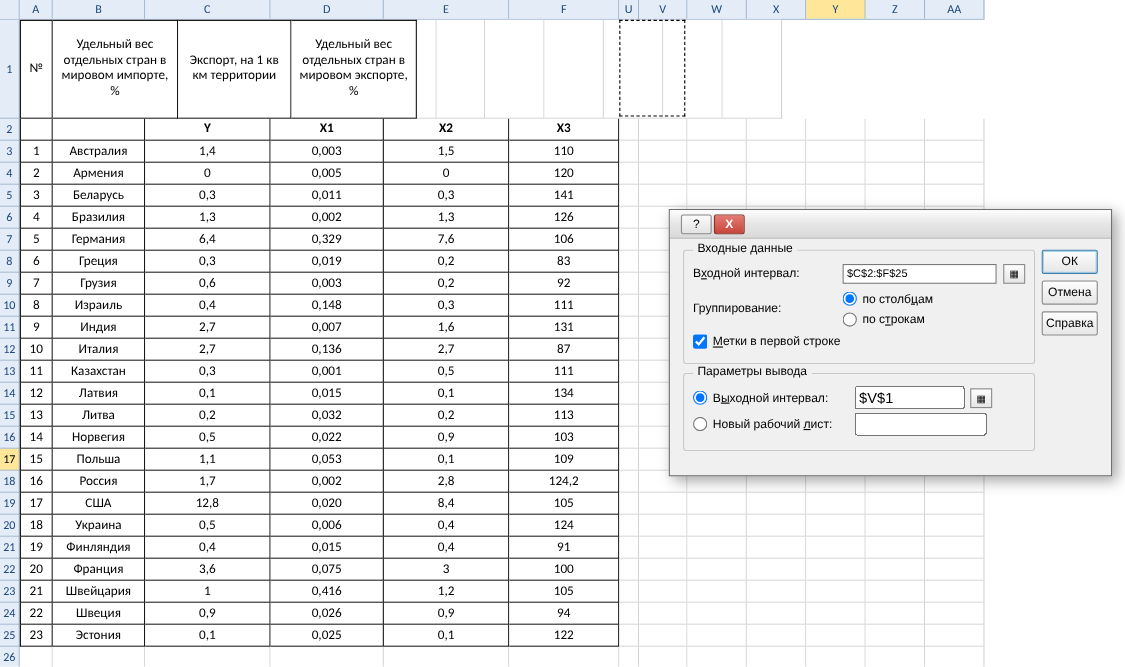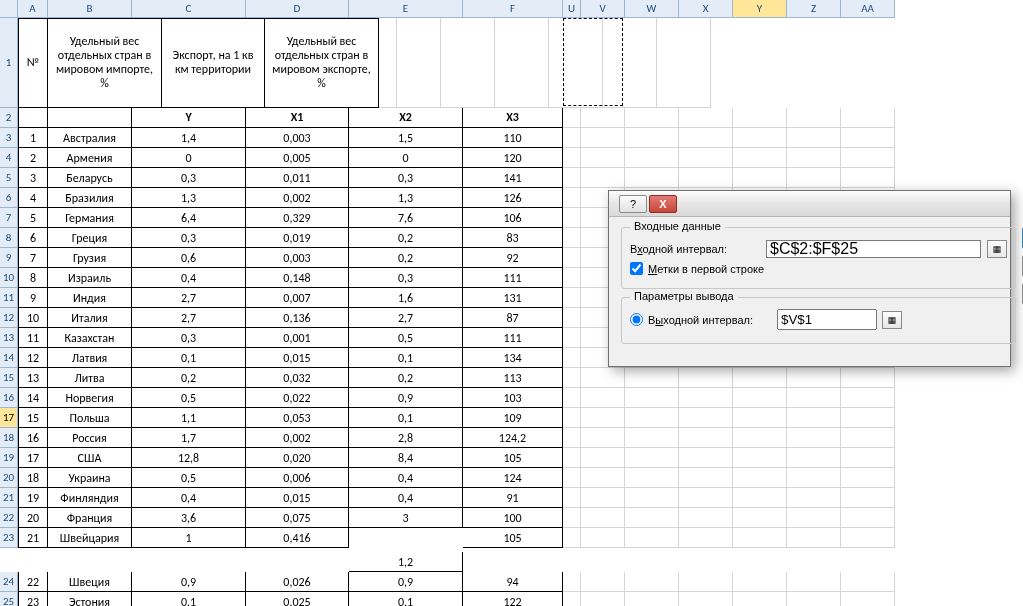--- a/index.html
+++ b/index.html
@@ -70,21 +70,21 @@
   .dlg-btn {
     height:22px; border:1px solid #8a8a8a; border-radius:2px; background:linear-gradient(#fdfdfd,#e6e6e6);
     display:flex; align-items:center; justify-content:center; font-size:11px;
   }
   .dlg-btn.default { border:1px solid #3c7fb1; box-shadow:inset 0 0 0 1px #a6d0e6; }
   .group { border:1px solid #c8c8c8; border-radius:3px; padding:8px 8px 10px 8px; margin-bottom:8px; position:relative;}
   .group > .legend { position:absolute; top:-8px; left:8px; background:#f0f0f0; padding:0 4px; font-size:11px;}
   .field { display:flex; align-items:center; margin:4px 0; gap:6px;}
   .field .lbl { width:130px; }
   .field input[type=text] {
-    flex:1; height:18px; font-size:16px; padding:0 3px; border:1px solid #7a7a7a; background:#fff;
+    flex:1; height:18px; font-size:10px; padding:0 3px; border:1px solid #7a7a7a; background:#fff;
     font-family: "Segoe UI", Tahoma, sans-serif;
   }
   .ref-btn {
     width:20px; height:18px; border:1px solid #8a8a8a; background:linear-gradient(#fdfdfd,#e6e6e6);
     display:flex; align-items:center; justify-content:center; font-size:9px;
   }
   .radio, .check { display:flex; align-items:center; gap:5px; margin:3px 0;}
   .radio input, .check input { margin:0; }
   .radio-col { display:flex; flex-direction:column; }
   .u { text-decoration: underline; }
@@ -461,21 +461,21 @@
         <div class="cell " style="width: 54px;"></div>
         <div class="cell " style="width: 54px;"></div>
         <div class="cell " style="width: 54px;"></div>
       </div>
       <div class="row">
         <div class="rh">23</div>
         <div class="cell data left-border" style="width: 30px;">21</div>
         <div class="cell data" style="width: 84px;">Швейцария</div>
         <div class="cell data" style="width: 114px;">1</div>
         <div class="cell data" style="width: 103px;">0,416</div>
-        <div class="cell data" style="width: 114px; margin-top: 24px;">1,2</div>
+        <div class="cell data" style="width: 114px;">1,2</div>
         <div class="cell data" style="width: 100px;">105</div>
         <div class="cell " style="width: 18px;"></div>
         <div class="cell " style="width: 44px;"></div>
         <div class="cell " style="width: 54px;"></div>
         <div class="cell " style="width: 54px;"></div>
         <div class="cell " style="width: 54px;"></div>
         <div class="cell " style="width: 54px;"></div>
         <div class="cell " style="width: 54px;"></div>
       </div>
       <div class="row">
@@ -544,35 +544,53 @@
     <div class="dlg-left">
       <div class="group">
         <div class="legend">Входные данные</div>
         <div class="field">
           <span class="lbl"><span>В</span><span class="u">х</span><span>одной интервал:</span></span>
           <input type="text" value="$C$2:$F$25" style="">
           <div class="ref-btn">
               <span>▦</span>
             </div>
         </div>
+        <div class="field">
+          <span class="lbl">Группирование:</span>
+          <div class="radio-col">
+            <label class="radio">
+              <input type="radio" name="grp" checked="" style="">
+              <span>по столб<span class="u">ц</span>ам</span>
+            </label>
+            <label class="radio">
+              <input type="radio" name="grp" style="">
+              <span>по с<span class="u">т</span>рокам</span>
+            </label>
+          </div>
+        </div>
         <label class="check">
           <input type="checkbox" checked="" style="">
           <span><span class="u">М</span>етки в первой строке</span>
         </label>
       </div>
       <div class="group">
         <div class="legend">Параметры вывода</div>
         <label class="radio">
           <input type="radio" name="out" checked="" style="">
           <span class="lbl" style="width:124px">В<span class="u">ы</span>ходной интервал:</span>
           <input type="text" style="width: 100px; flex: 0 0 100px;" value="$V$1">
           <div class="ref-btn">
               <span>▦</span>
             </div>
         </label>
+        <label class="radio">
+          <input type="radio" name="out" style="">
+          <span class="lbl" style="width:124px">Новый рабочий <span class="u">л</span>ист:</span>
+          <input type="text" style="width: 120px; flex: 0 0 120px;">
+        </label>
       </div>
     </div>
     <div class="dlg-right">
       <div class="dlg-btn default">ОК</div>
       <div class="dlg-btn">Отмена</div>
       <div class="dlg-btn">Справка</div>
     </div>
   </div>
 </div>
 

